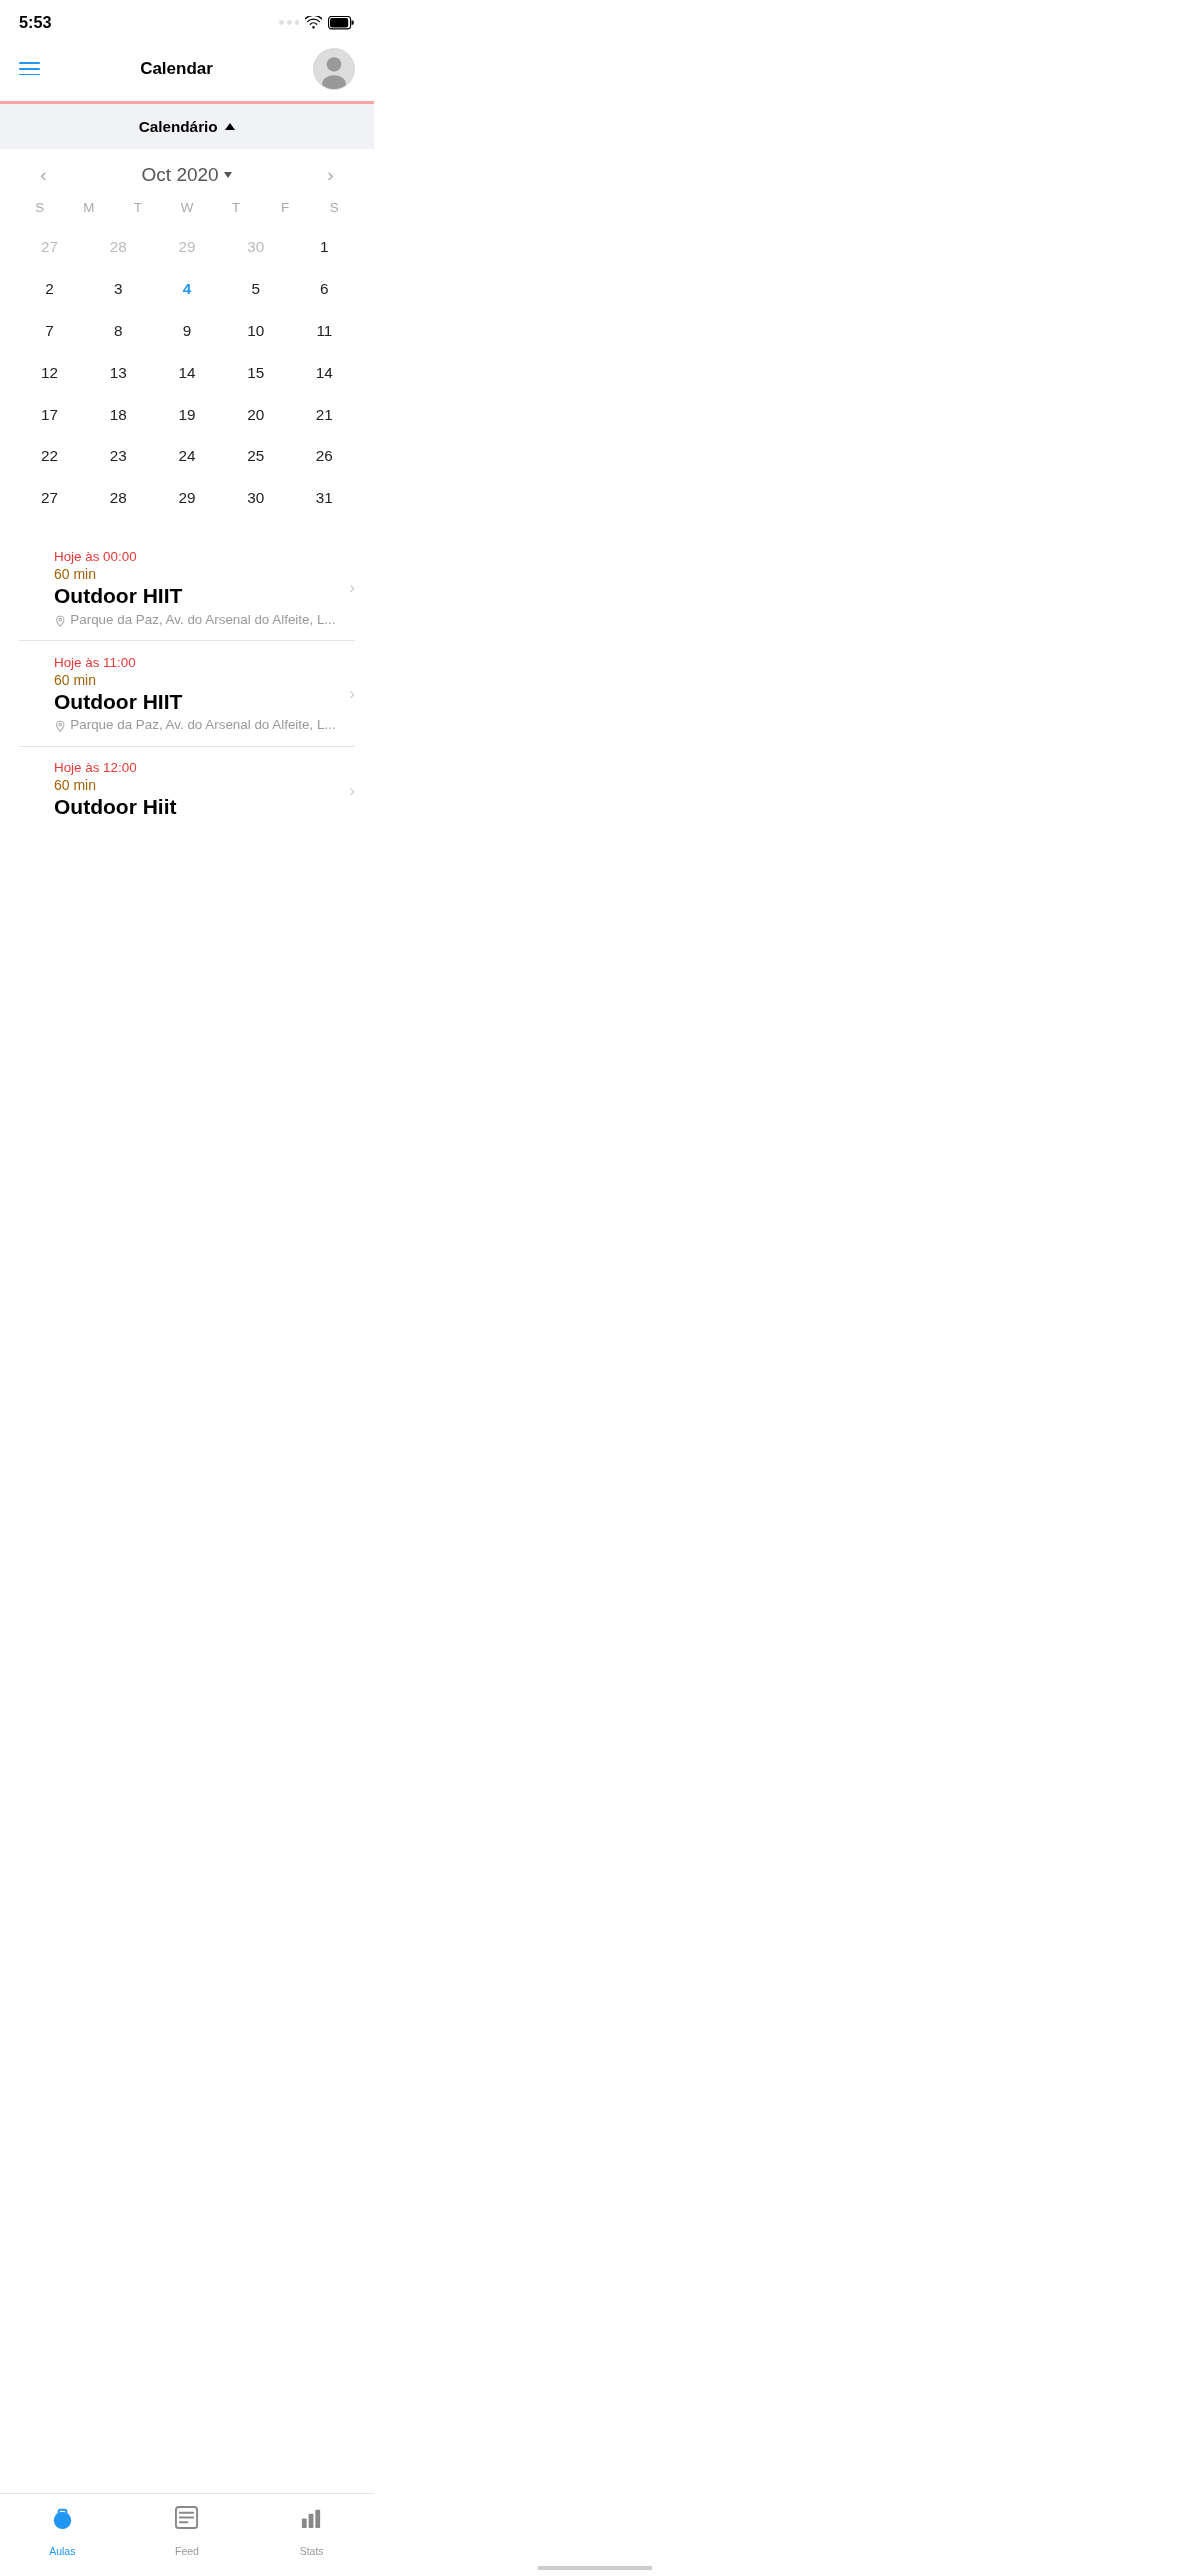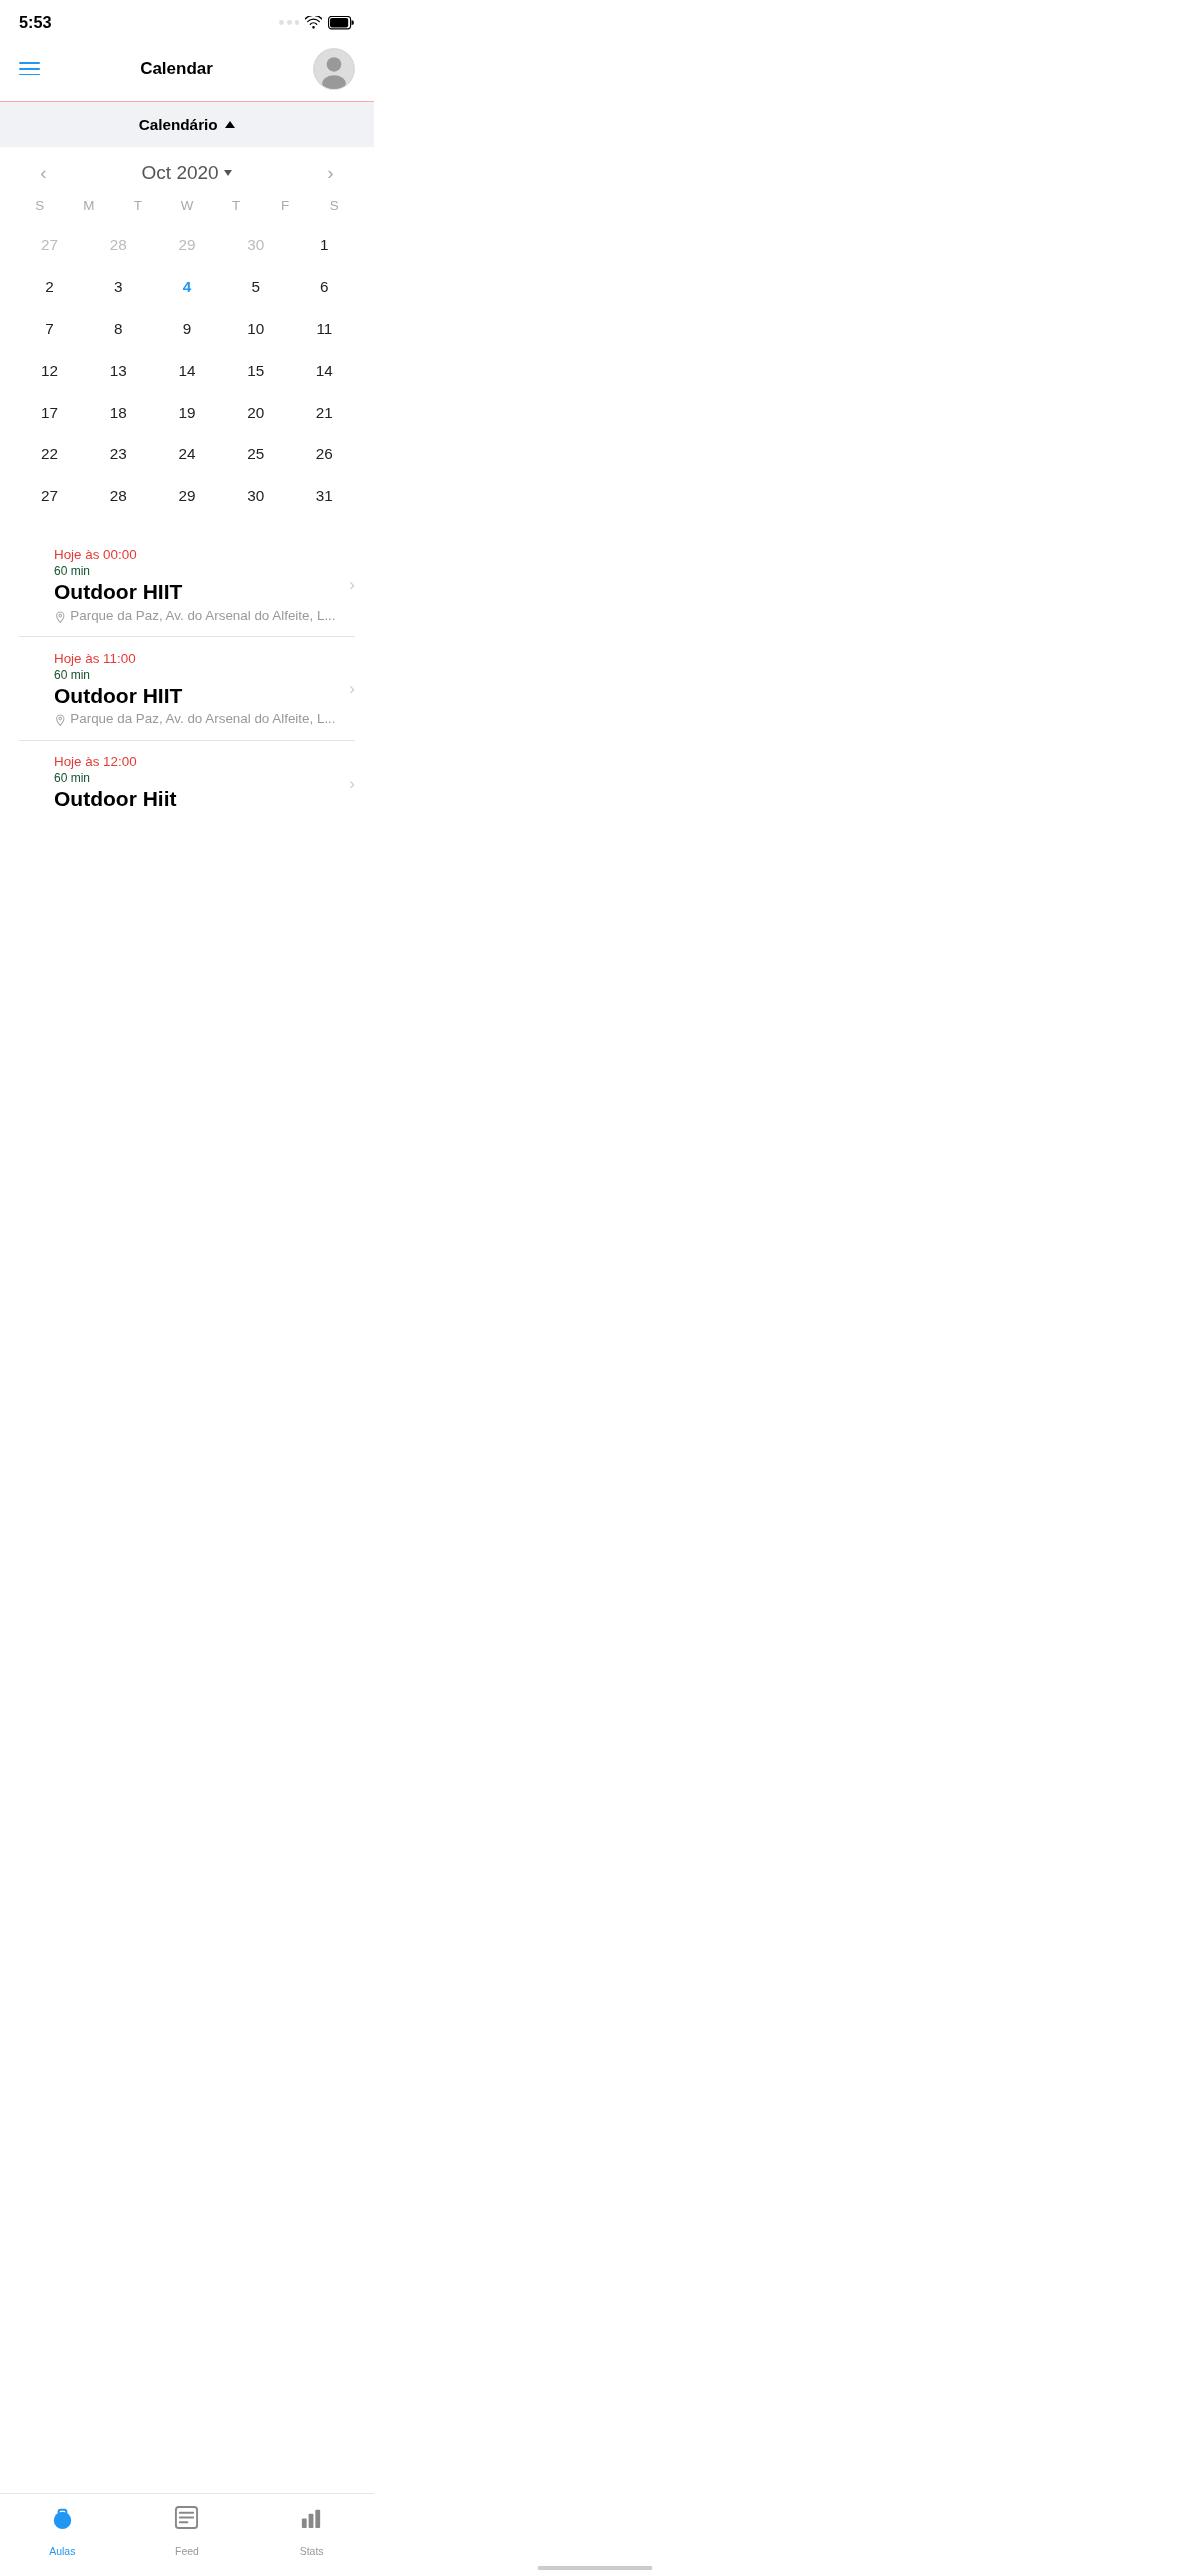--- a/index.html
+++ b/index.html
@@ -34,21 +34,21 @@
       display: flex; gap: 2.9px; align-items: flex-end;
     }
     .dot { width: 4.8px; height: 4.8px; border-radius: 50%; background: #999; }
 
     
     .header {
       display: flex;
       align-items: center;
       justify-content: space-between;
       padding: 7.7px 19px 11.5px;
-      border-bottom: 1px solid #fca5a5;
+      border-bottom: 3px solid #fca5a5;
     }
     .header-title {
       font-size: 17px;
       font-weight: 700;
       color: #000;
     }
     .menu-icon {
       display: flex; flex-direction: column; gap: 3.8px;
       cursor: pointer;
     }
@@ -167,22 +167,22 @@
       cursor: pointer;
     }
     .event-content { flex: 1; margin-left: 35px; }
     .event-time {
       font-size: 13.4px;
       color: #e53935;
       font-weight: 500;
       margin-bottom: 1.9px;
     }
     .event-duration {
-      font-size: 12px;
-      color: #14532d;
+      font-size: 14px;
+      color: #a16207;
       margin-bottom: 1.9px;
     }
     .event-title {
       font-size: 21px;
       font-weight: 700;
       color: #000;
       margin-bottom: 3.8px;
     }
     .event-location {
       font-size: 13.4px;

